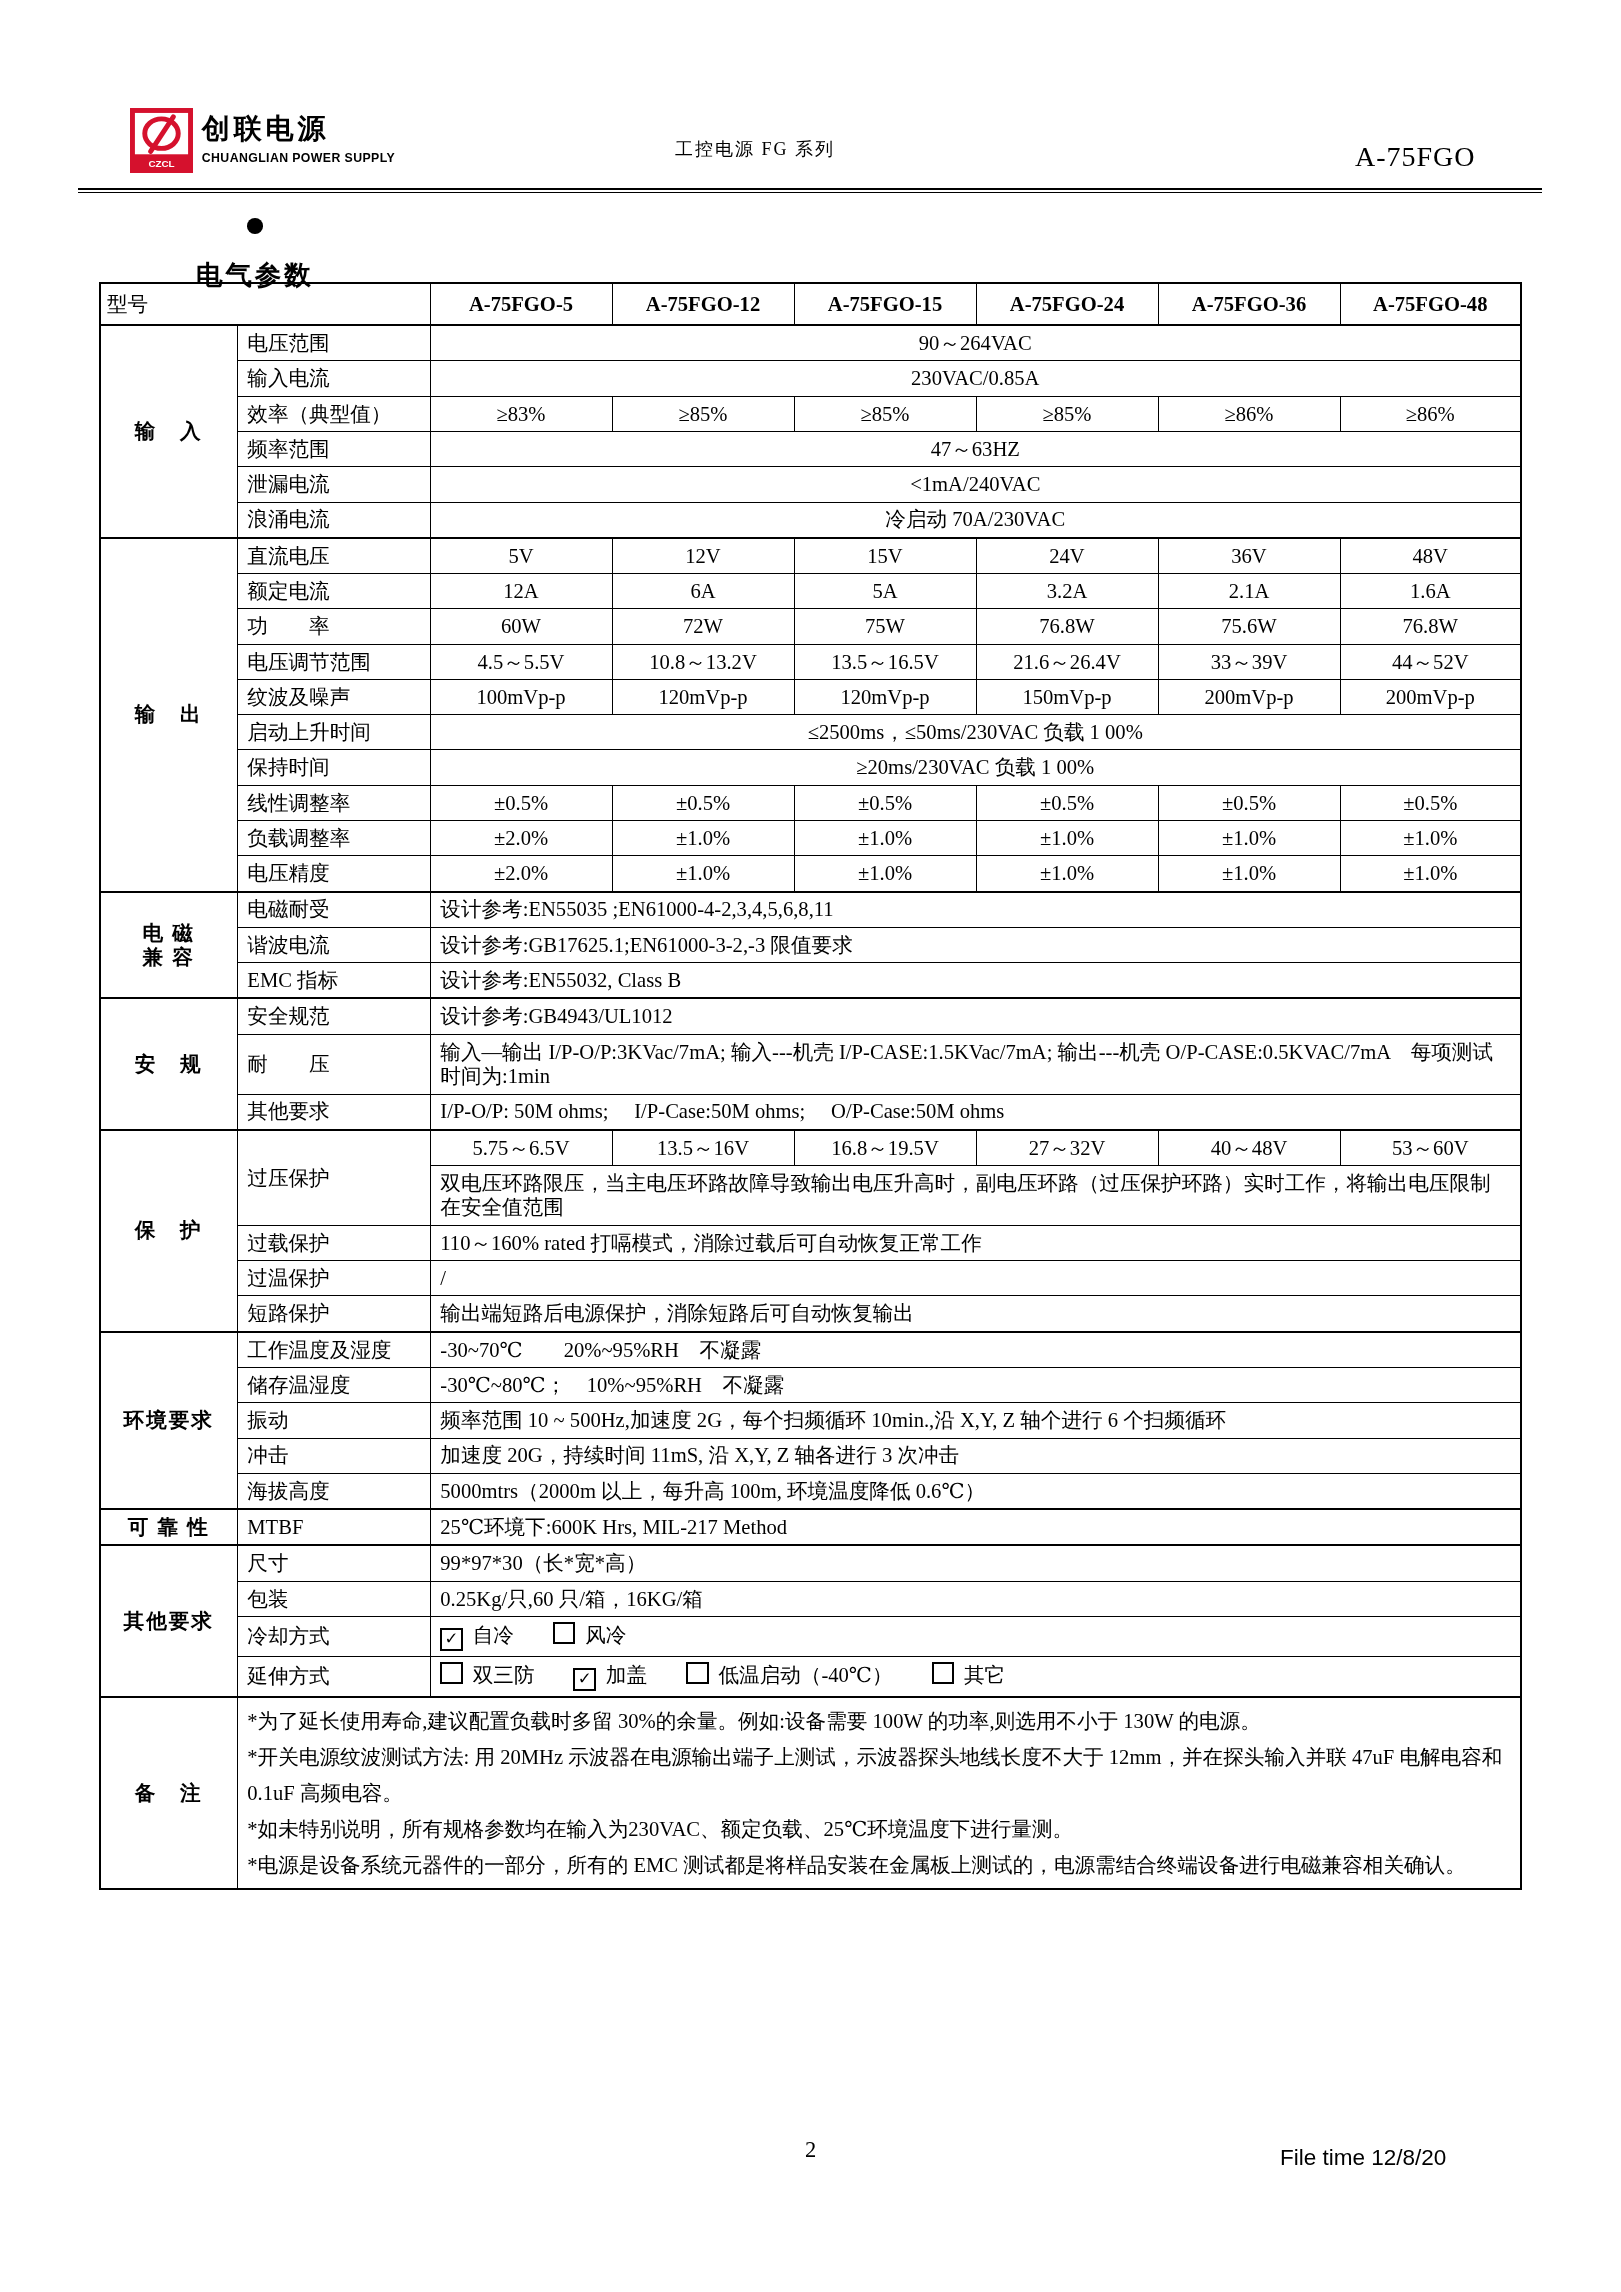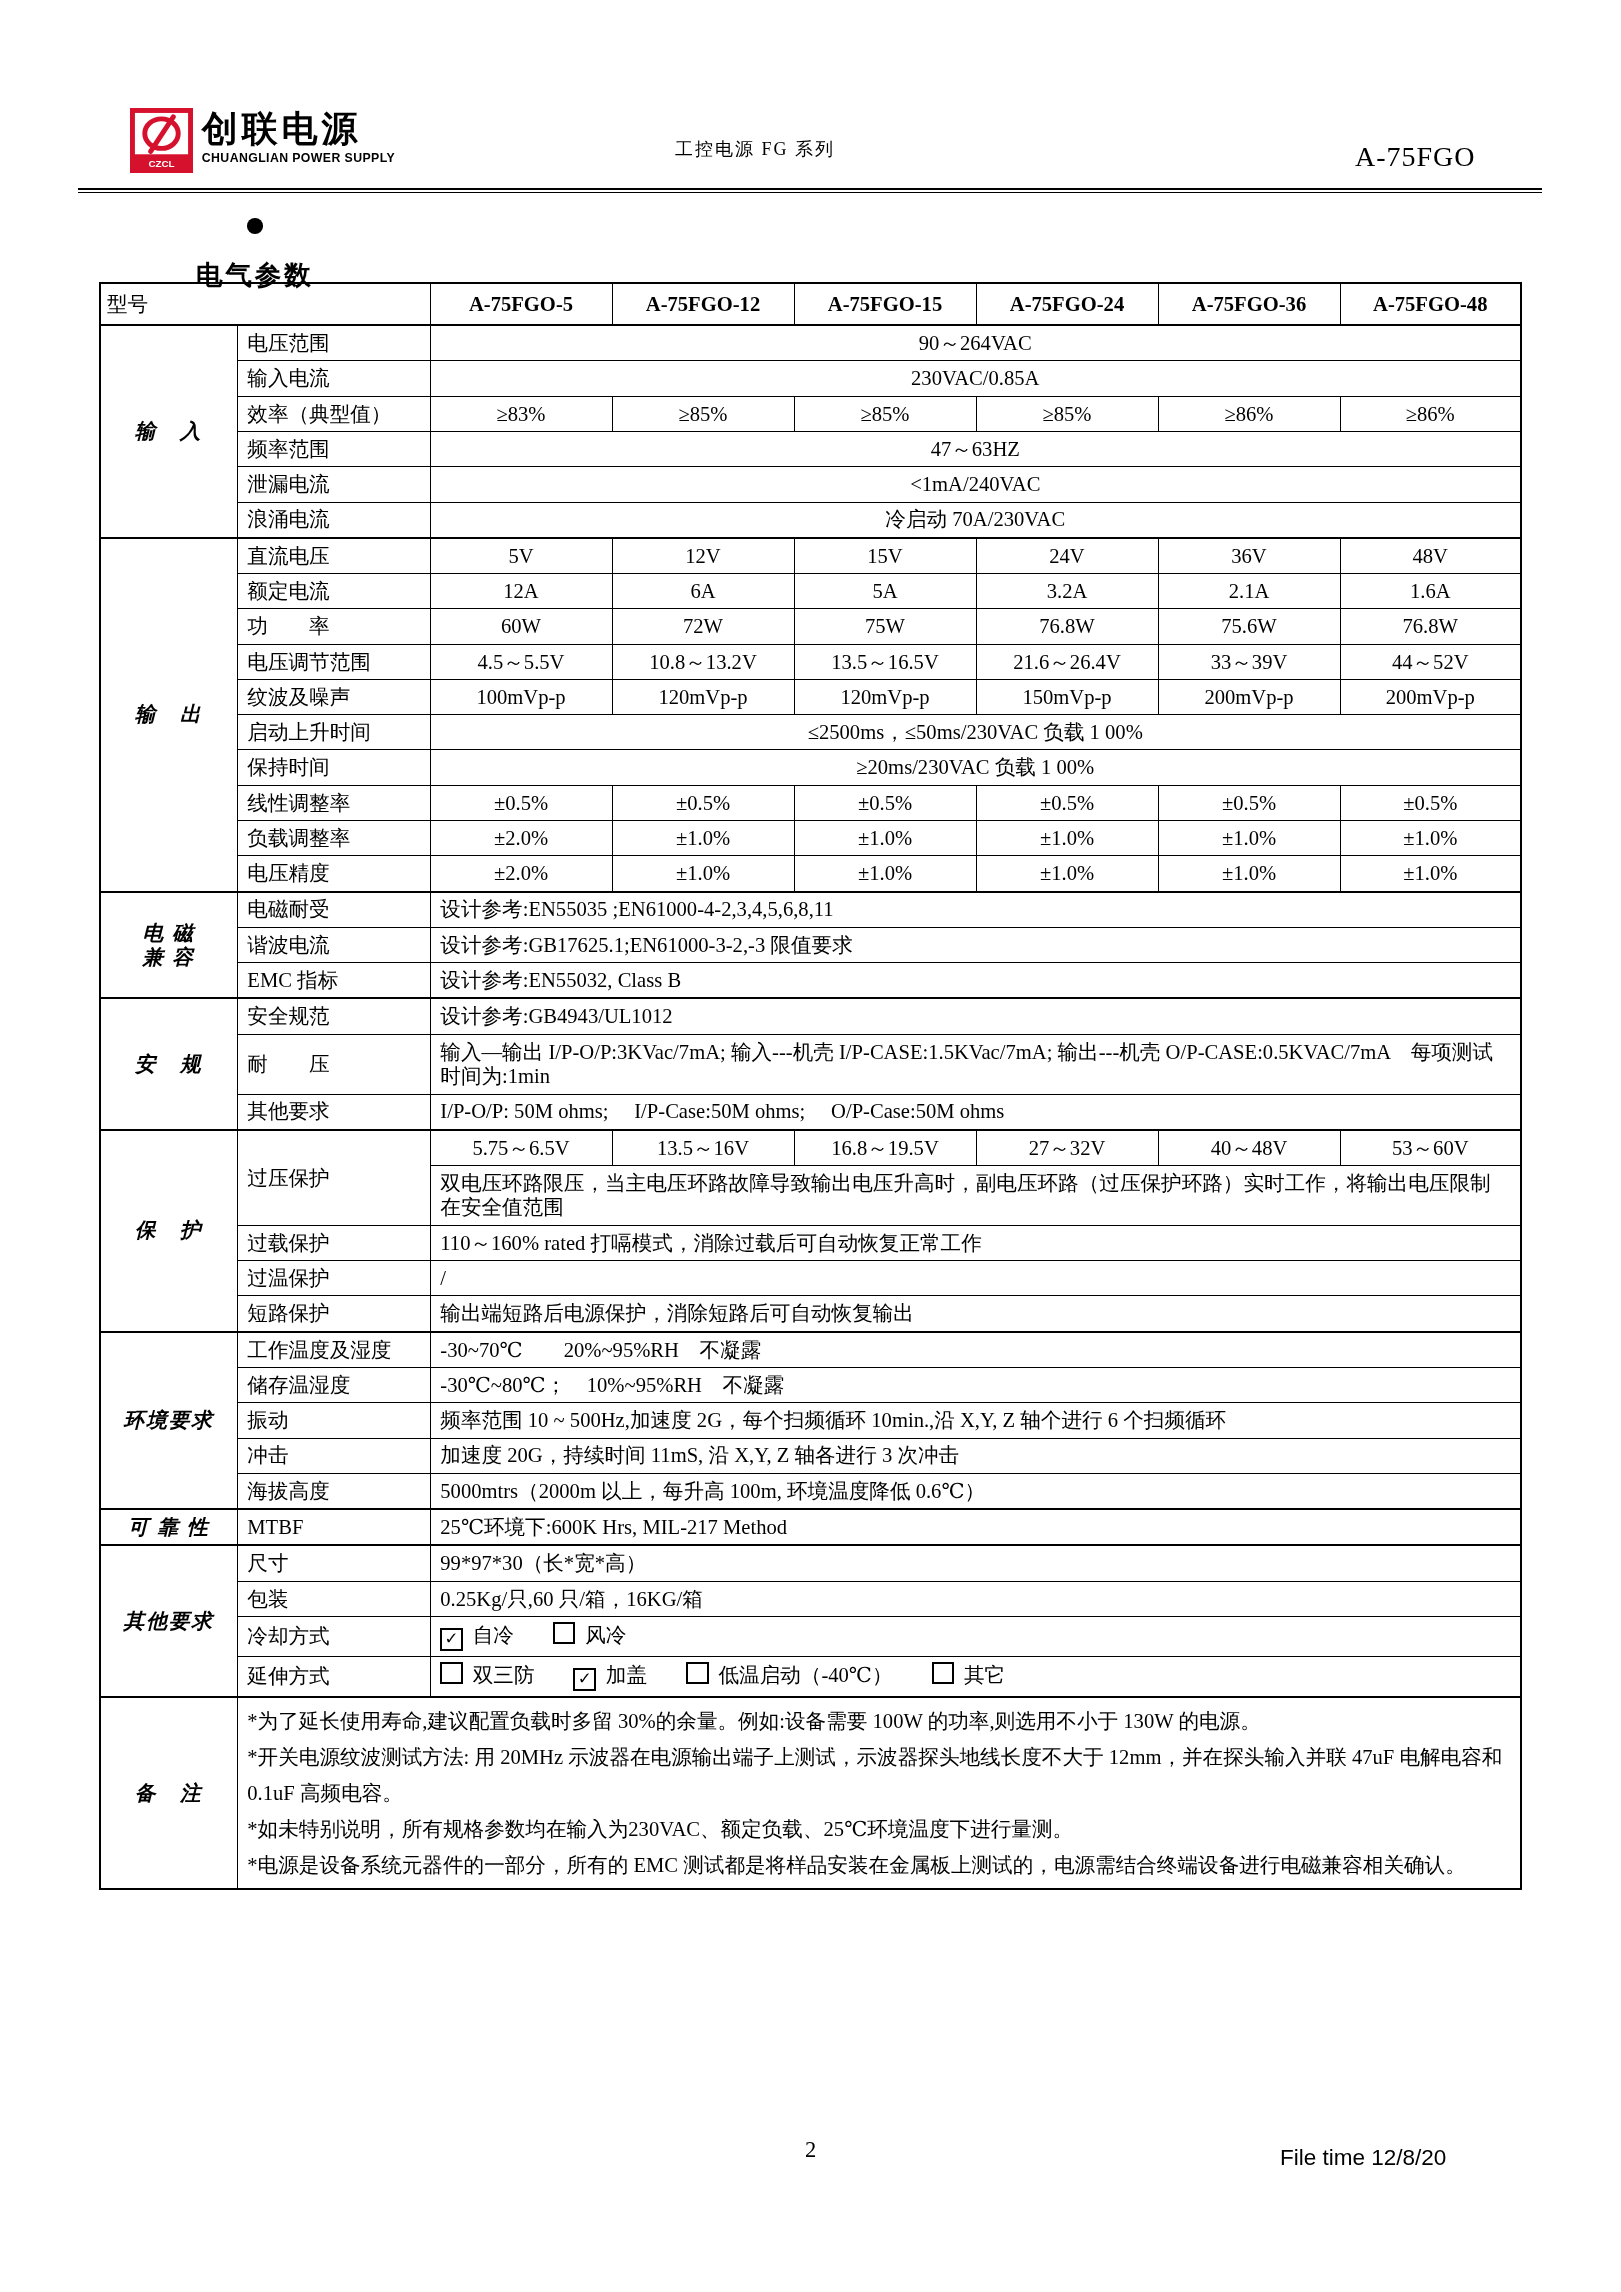--- a/index.html
+++ b/index.html
@@ -6,21 +6,21 @@
   body{
     width:1621px;height:2293px;background:#ffffff;position:relative;
     font-family:"Liberation Serif","DejaVu Serif",serif;color:#000;
     -webkit-font-smoothing:antialiased;
   }
   .page{position:absolute;inset:0;}
 
   
   .logo{position:absolute;left:130px;top:108px;display:flex;align-items:flex-start;gap:8.8px;}
   .logo-mark{width:63px;height:83px;flex:0 0 auto;}
-  .brand-cn{font-size:36px;font-weight:bold;letter-spacing:3.9px;line-height:41px;
+  .brand-cn{font-size:28px;font-weight:bold;letter-spacing:3.9px;line-height:41px;
     font-family:"Liberation Sans","DejaVu Sans",sans-serif;}
   .brand-en{font-size:12.3px;font-weight:bold;letter-spacing:0.4px;margin-top:2px;
     font-family:"Liberation Sans","DejaVu Sans",sans-serif;}
   .doc-title{position:absolute;left:549px;top:137px;width:412px;text-align:center;
     font-size:18px;letter-spacing:2px;}
   .doc-model{position:absolute;left:1355px;top:141px;font-size:28px;letter-spacing:1px;}
   .rule{position:absolute;left:78px;top:188px;width:1464px;height:2px;
     border-top:2.9px solid #000;border-bottom:1px solid #000;}
 
   
@@ -30,21 +30,21 @@
 
   
   table.spec{position:absolute;left:99px;top:282px;width:1423px;
     border-collapse:collapse;table-layout:fixed;border:2px solid #000;padding-left:20px;}
   table.spec td{border:1px solid #000;font-size:20.6px;line-height:24.5px;
     padding:4.9px 9.8px;vertical-align:middle;word-break:break-word;}
   tr.head td{border-bottom:2.9px solid #000;padding:7.8px 5.9px;}
   tr.sec-top td{border-top:2px solid #000;}
   td.hdrlbl{text-align:left;padding-left:143px;font-size:21.6px;}
   td.hdr{text-align:center;font-weight:bold;font-size:21.6px;}
-  td.sec{text-align:center;font-weight:bold;font-size:22.5px;letter-spacing:2px;white-space:pre-line;line-height:33px;font-style:italic;}
+  td.sec{text-align:center;font-weight:bold;font-size:22.5px;letter-spacing:2px;white-space:pre-line;line-height:33px;}
   td.lbl{text-align:left;font-size:20.6px;}
   td.val{text-align:center;}
   td.txt{text-align:left;margin-left:28px;}
   td.loose{line-height:37px;padding:7.8px 11.8px;}
   td.notes{padding:11.8px 13.7px;}
   .note-line{line-height:36px;}
 
   
   .chk{display:inline-block;width:18.6px;height:18.6px;border:2px solid #000;margin-right:9.8px;
     vertical-align:-2.9px;line-height:16.7px;text-align:center;font-weight:bold;font-size:16.7px;

